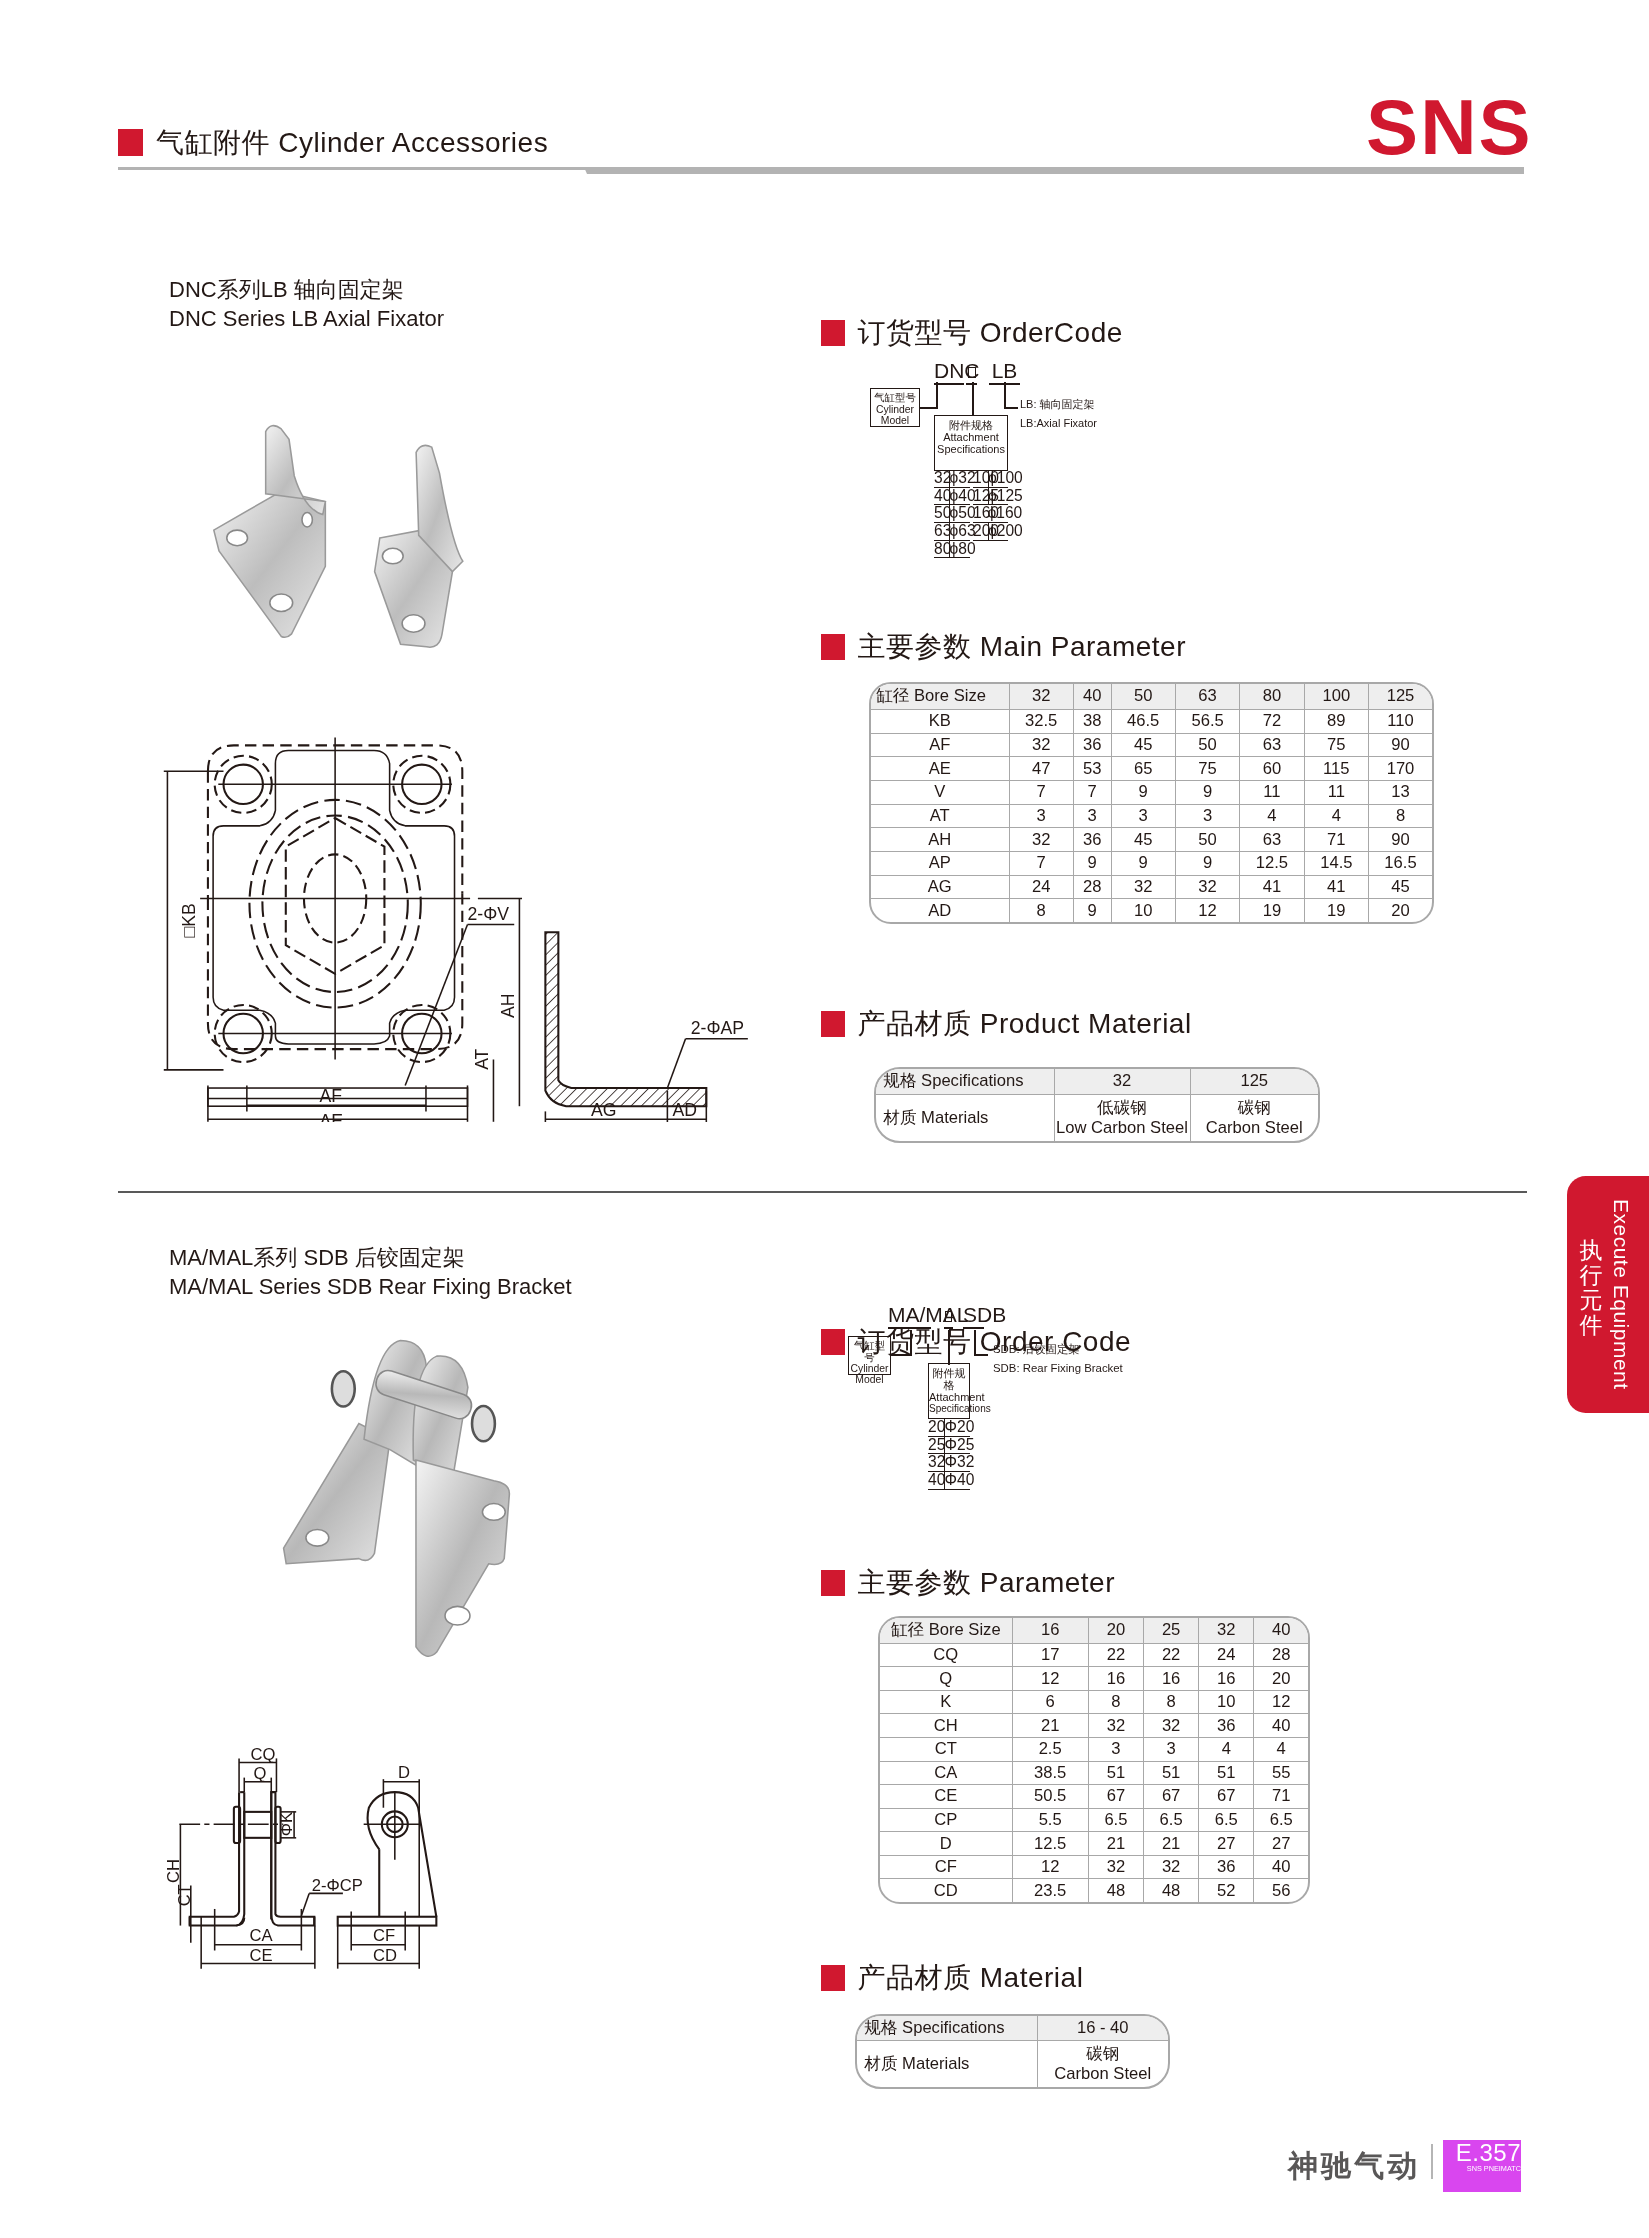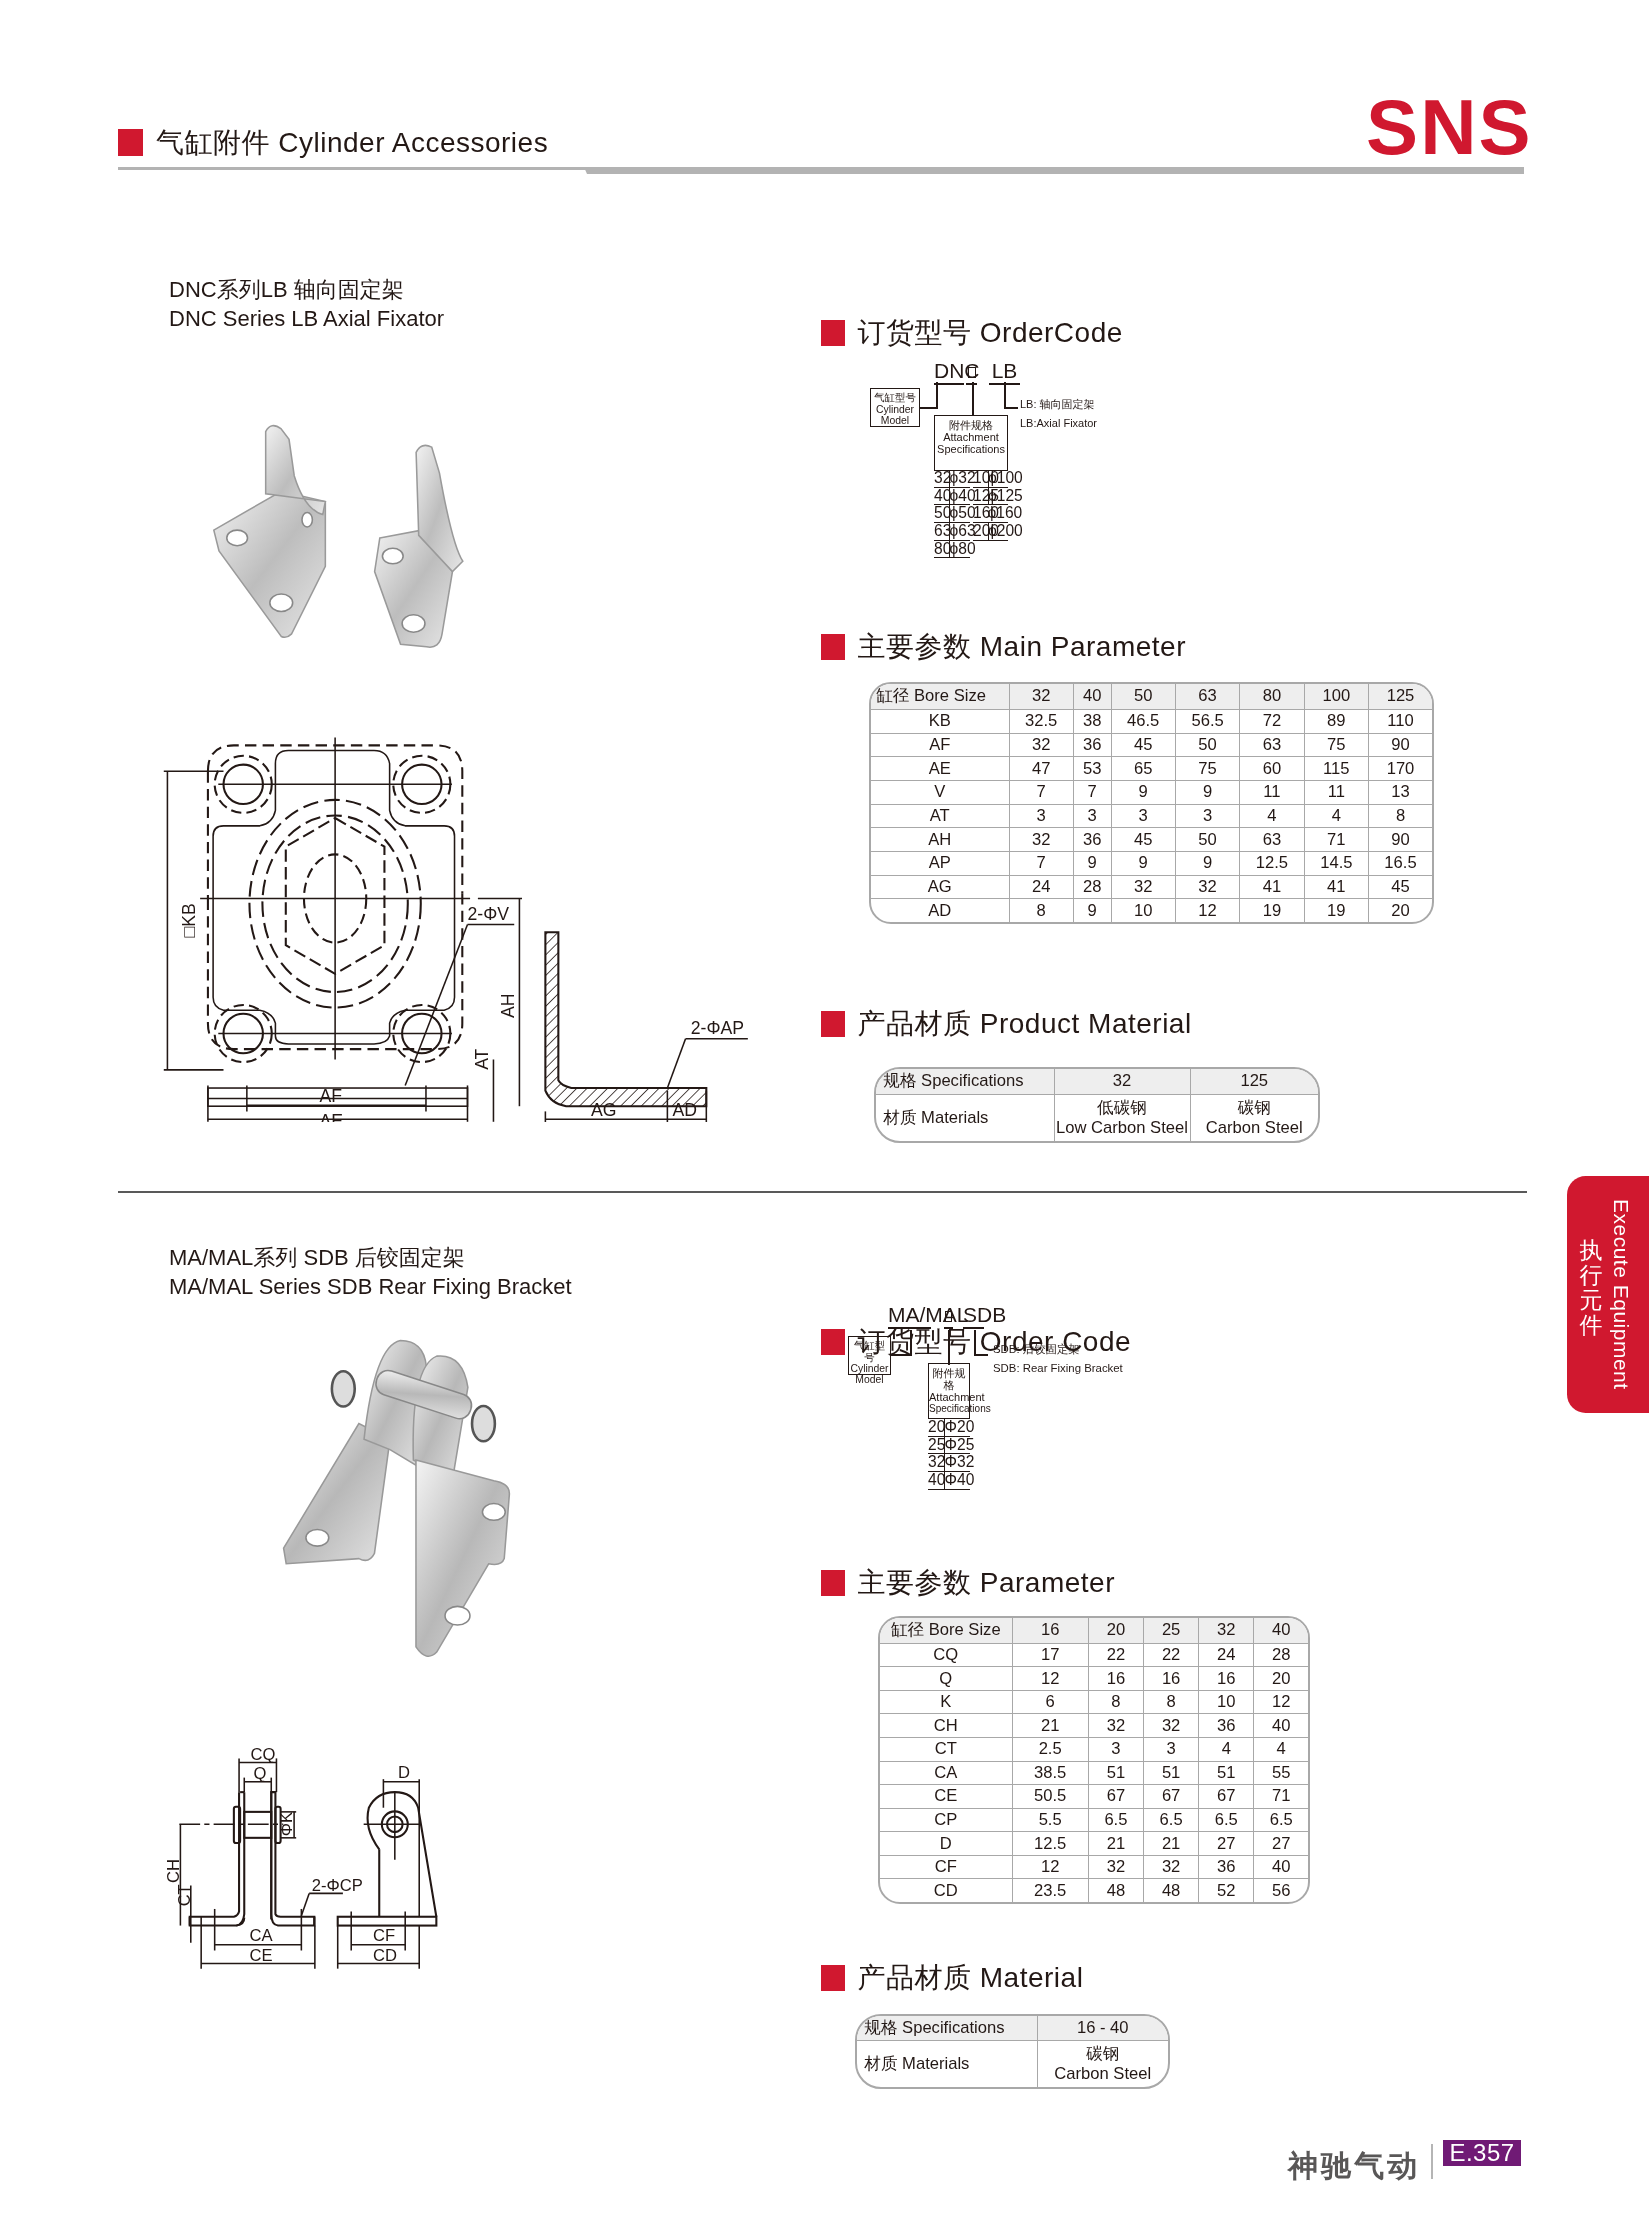--- a/index.html
+++ b/index.html
@@ -52,21 +52,21 @@
   .mid-rule { left: 118px; top: 1191px; width: 1409px; height: 2.1px; background: #595959; }
 
   
   .side-tab { left: 1567px; top: 1176px; width: 82px; height: 237px; background: #d0182f; border-radius: 18.7px 0 0 18.7px; }
   .side-tab .en { position: absolute; left: 42px; top: 23.4px; writing-mode: vertical-rl; color: #fff; font-size: 21px; letter-spacing: 0.5px; }
   .side-tab .zh { position: absolute; left: 11.4px; top: 62px; width: 25px; color: #fff; font-size: 23px; line-height: 25px; text-align: center; }
 
   
   .footer-zh { left: 1288px; top: 2146px; font-size: 30px; font-weight: bold; color: #595757; letter-spacing: 3.1px; }
   .footer-div { left: 1431px; top: 2144px; width: 1.6px; height: 35px; background: #b5b5b5; }
-  .footer-badge { left: 1443px; top: 2140px; width: 78px; height: 26px; background: #701a75; color: #fff; text-align: center; }
+  .footer-badge { left: 1443px; top: 2140px; width: 78px; height: 52px; background: #d946ef; color: #fff; text-align: right; }
   .footer-badge .pg { font-size: 24px; line-height: 25px; display: block; letter-spacing: 0.5px; }
   .footer-badge .sub { font-size: 7.3px; line-height: 8.3px; display: block; }
 
   svg text { font-family: "Liberation Sans", sans-serif; }
 </style>
 </head>
 <body>
 
 <div class="abs hdr-square"></div>
 <div class="abs hdr-title">气缸附件 Cylinder Accessories</div>

